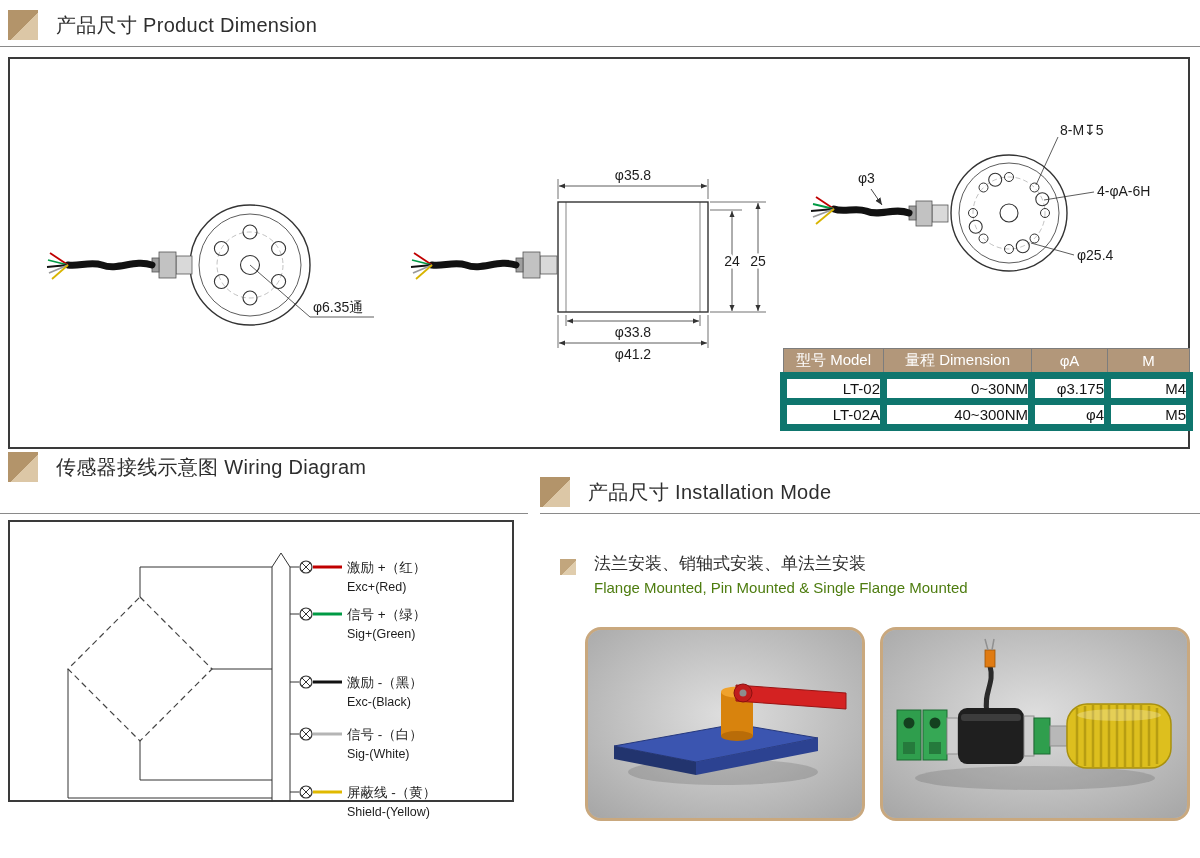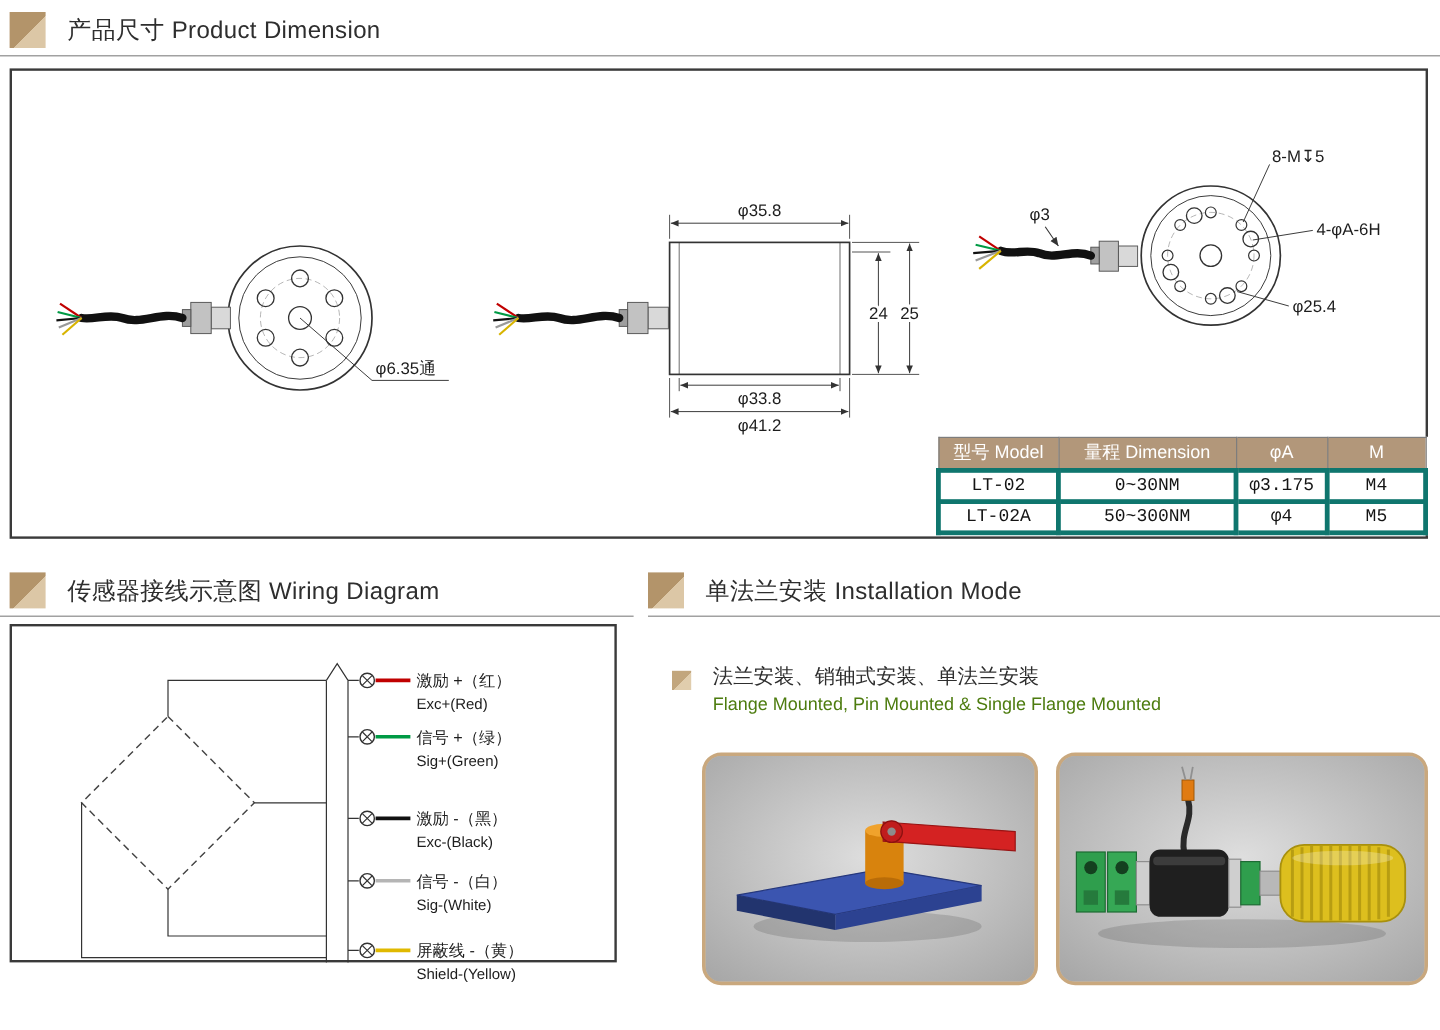--- a/index.html
+++ b/index.html
@@ -18,24 +18,24 @@
   .draw-box { left:8px; top:57px; width:1182px; height:392px; }
   .wire-box { left:8px; top:520px; width:506px; height:282px; }
   .draw-svg, .wire-svg { display:block; }
 
   .dim { font-size:14px; fill:#1d1d1d; stroke:none; }
   .dimKnock { stroke:#ffffff; stroke-width:5px; paint-order:stroke; fill:#1d1d1d; }
   .wcn { font-size:13.5px; fill:#1d1d1d; }
   .wen { font-size:12.5px; fill:#1d1d1d; }
 
   .spec { position:absolute; left:780px; top:348px; border-collapse:collapse;
-          table-layout:fixed; font-size:15px; background:#fff;margin-top:16px; }
+          table-layout:fixed; font-size:15px; background:#fff; }
   .spec th { background:#b2977a; color:#fff; font-weight:normal;
              border:1px solid #7d7d7d; height:27px; text-align:center; }
-  .spec td { border:4px solid #0f766e; height:26px; text-align:center; color:#141414;font-family:Liberation Mono, monospace; }
+  .spec td { border:7px solid #0f766e; height:26px; text-align:right; color:#141414; }
 
   .sq-small { position:absolute; width:16px; height:16px;
               background:linear-gradient(135deg,#c2a67d 0%,#c2a67d 55%,#e0cdad 55%,#e0cdad 100%); }
   .inst-cn { position:absolute; font-size:17px; color:#2e2e2e; }
   .inst-en { position:absolute; font-size:15px; color:#4d7c0f; }
 
   .card { position:absolute; border:3px solid #c9a87e; border-radius:16px;
           overflow:hidden; background:#bdbdbd; }
   .card svg { display:block; width:100%; height:100%; }
   .card1 { left:585px; top:627px; width:280px; height:194px; }
@@ -200,34 +200,34 @@
     </thead>
     <tbody>
       <tr>
         <td>LT-02</td>
         <td>0~30NM</td>
         <td>φ3.175</td>
         <td>M4</td>
       </tr>
       <tr>
         <td>LT-02A</td>
-        <td>50~300NM</td>
+        <td>40~300NM</td>
         <td>φ4</td>
         <td>M5</td>
       </tr>
     </tbody>
   </table>
 
-  <div class="sec-head" style="left:8px; top:477px;">
+  <div class="sec-head" style="left:8px; top:452px;">
     <span class="sq"></span>
     <span class="sec-title">传感器接线示意图 Wiring Diagram</span>
   </div>
   <div class="sec-head" style="left:540px; top:477px;">
     <span class="sq"></span>
-    <span class="sec-title">单法兰安装 Installation Mode</span>
+    <span class="sec-title">产品尺寸 Installation Mode</span>
   </div>
   <div class="hrule" style="left:0; top:513px; width:528px;"></div>
   <div class="hrule" style="left:540px; top:513px; width:660px;"></div>
 
   <div class="panel wire-box">
     <svg class="wire-svg" width="502" height="326" viewBox="0 0 502 326">
       <polygon points="130,75 202,147 130,219 58,147" fill="none" stroke="#444" stroke-width="1.2" stroke-dasharray="6 4"></polygon>
       <g stroke="#333" stroke-width="1" fill="none">
         <path d="M130,75 V45 H262"></path>
         <path d="M202,147 H262"></path>

